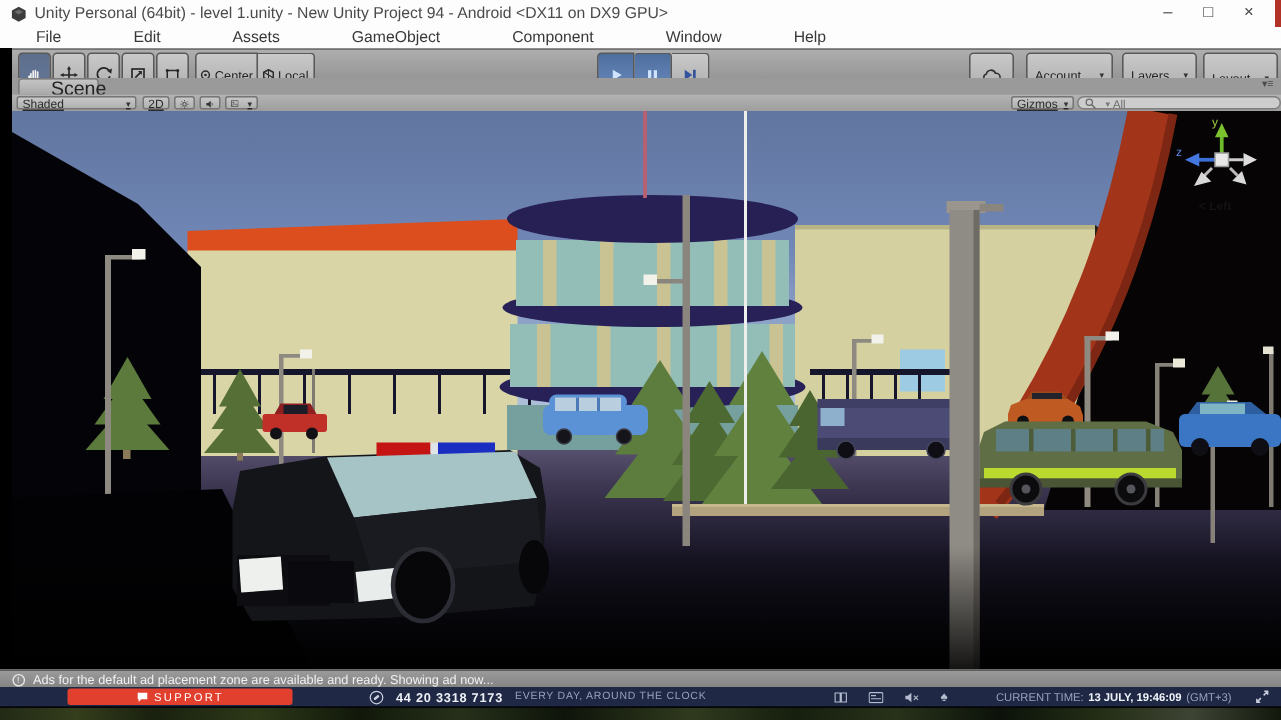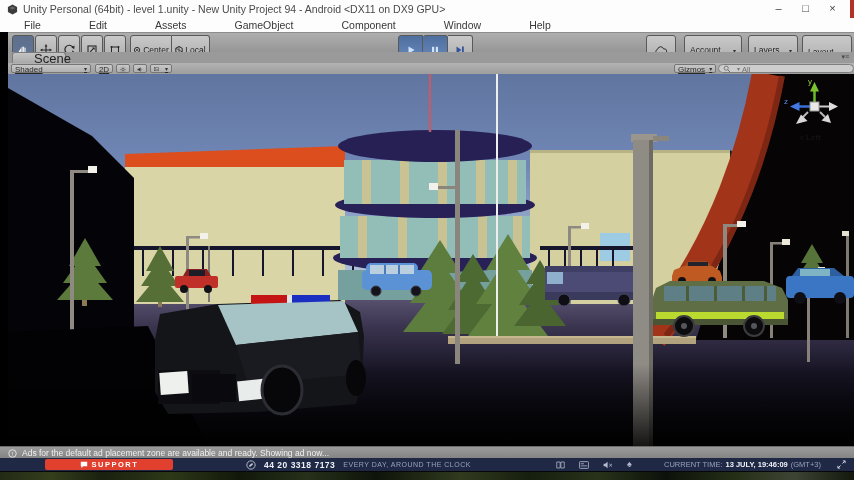--- a/index.html
+++ b/index.html
@@ -55,22 +55,22 @@
   
   .sliver{top:32px;left:0;width:8px;height:439px;
     background:linear-gradient(180deg,#49405a 0%,#49405a 9%,#39512c 14%,#223517 22%,#45603а 0,#44603a 30%,
       #1b2a12 38%,#3b5429 46%,#16230f 54%,#4b3427 64%,#2c1d15 71%,#364b2a 80%,#13200c 90%,#0c140a 100%);}
 
   
   .statusbar{top:446px;left:0;width:854px;height:12px;background:linear-gradient(#9b9b9b,#828282);
              border-top:1px solid #6a6a6a;display:flex;align-items:center;font-size:8.5px;color:#f1f1f1;}
   .statusbar .info{margin:0 5px 0 8px;display:flex;}
   .banner{top:458px;left:0;width:854px;height:13px;background:#1f2844;color:#e9ecf4;font-size:8px;}
-  .support{position:absolute;left:45px;top:1px;width:128px;height:11px;background:#e2402e;border-radius:2px;
-           display:flex;align-items:center;justify-content:center;gap:4px;color:#fff;font-weight:bold;
+  .support{position:absolute;left:45px;top:1px;width:150px;height:11px;background:#e2402e;border-radius:2px;
+           display:flex;align-items:center;justify-content:center;gap:4px;color:#fff;font-weight:normal;
            font-size:7.5px;letter-spacing:1.5px;}
   .phone-group{position:absolute;left:246px;top:0;height:13px;display:flex;align-items:center;gap:8px;}
   .phone-num{font-weight:bold;font-size:8.5px;color:#eef1f8;letter-spacing:.5px;}
   .tagline{font-size:7px;color:#98a1bd;letter-spacing:.5px;}
   .bicons{position:absolute;left:556px;top:2px;display:flex;gap:14px;align-items:center;color:#b5bccf;}
   .timegrp{position:absolute;left:664px;top:0;height:13px;display:flex;align-items:center;gap:3px;
            font-size:7.5px;color:#98a1bd;}
   .timegrp b{color:#f0f3fa;font-size:7.5px;}
   .expand{position:absolute;right:8px;top:2px;}
   .photostrip{top:471px;left:0;width:854px;height:9px;border-top:1px solid #05070a;

